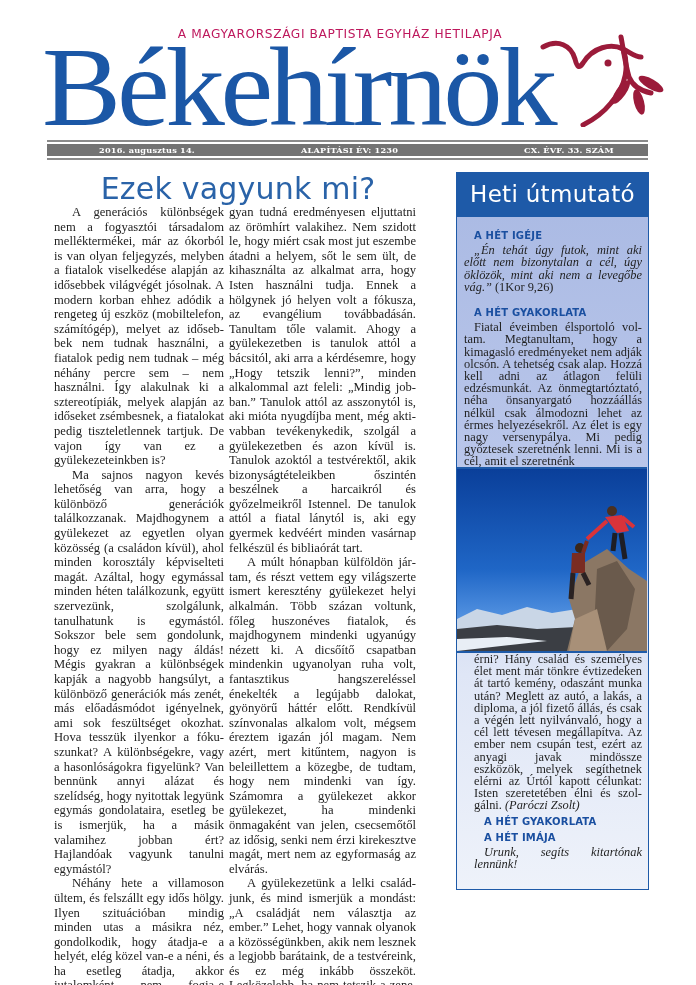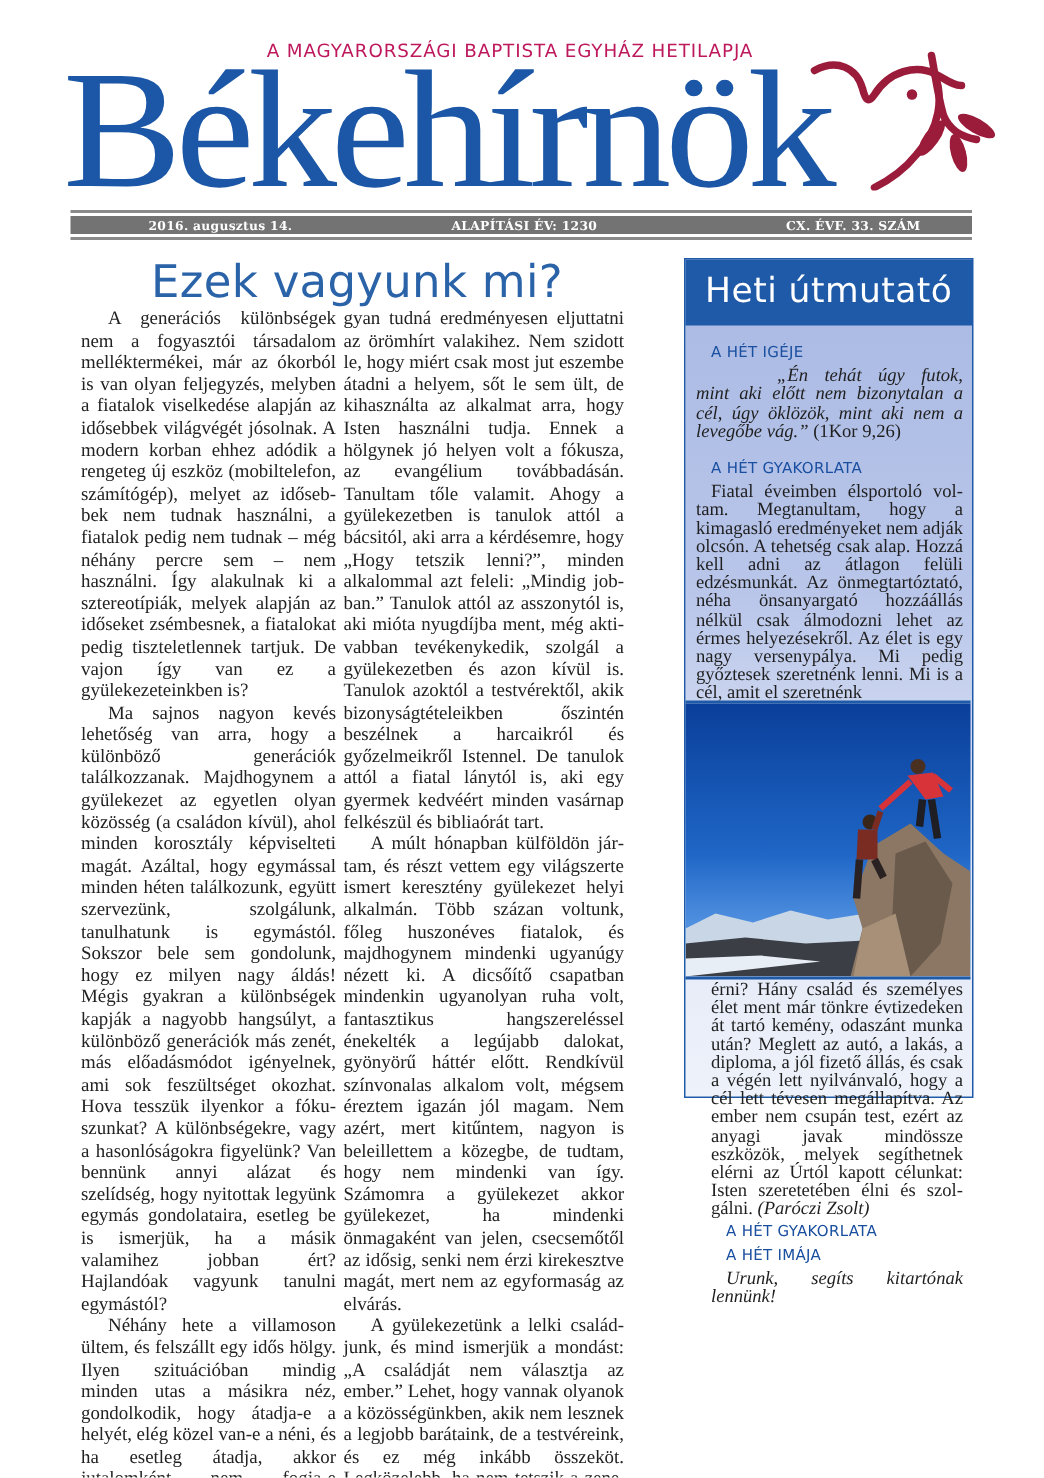--- a/index.html
+++ b/index.html
@@ -14,26 +14,26 @@
   .info-bar span { position: absolute; top: 0; line-height: 12px; }
   .rule-bot { position: absolute; left: 47px; top: 158px; width: 601px; height: 2px; background: #8a8a8a; }
 
   .article-title { position: absolute; left: 60px; top: 171px; width: 356px; text-align: center; font-family: "DejaVu Sans", sans-serif; font-size: 30px; color: #2a63a8; font-weight: normal; letter-spacing: 0.2px; }
 
   .col { position: absolute; top: 205px; font-family: "Liberation Serif", serif; font-size: 12.6px; line-height: 14.6px; text-align: justify; hyphens: manual; color: #222; }
   .col p { margin: 0; text-indent: 18px; }
   .col1 { left: 54px; width: 170px; }
   .col2 { left: 229px; width: 187px; }
 
-  .sidebar { position: absolute; left: 456px; top: 172px; width: 193px; height: 560px; border: 1.5px solid #1e5aa8; box-sizing: border-box; background: linear-gradient(#a9b9e3 0%, #b9c6ea 40%, #dfe6f6 70%, #eef2fa 100%); }
+  .sidebar { position: absolute; left: 456px; top: 172px; width: 193px; height: 718px; border: 1.5px solid #1e5aa8; box-sizing: border-box; background: linear-gradient(#a9b9e3 0%, #b9c6ea 40%, #dfe6f6 70%, #eef2fa 100%); }
   .sidebar-head { height: 44px; background: #1e5aa8; color: #fff; font-family: "DejaVu Sans", sans-serif; font-size: 23px; text-align: center; line-height: 42px; letter-spacing: 0.3px; }
   .sb-section { padding: 0 6px 0 7px; font-family: "Liberation Serif", serif; font-size: 12.4px; line-height: 12.2px; color: #1f1f1f; text-align: justify; }
-  .sb-label { font-family: "DejaVu Sans", sans-serif; font-weight: normal; color: #1a4fa0; font-size: 10px; margin: 0 0 2px 10px; letter-spacing: 0.2px; }
+  .sb-label { font-family: "DejaVu Sans", sans-serif; font-weight: bold; color: #1a4fa0; font-size: 10px; margin: 0 0 2px 10px; letter-spacing: 0.2px; }
   .sb-section p { margin: 0; text-indent: 10px; }
-  .sb-verse { font-style: italic; margin-left: 44px; }
+  .sb-verse { font-style: italic; }
   .photo { position: absolute; left: 0; top: 294px; width: 190px; height: 182px; overflow: hidden; background: linear-gradient(#0a3f9a 0%, #1f66c6 55%, #4f8fdf 80%, #7aaee8 100%); border-top: 2px solid #1e5aa8; border-bottom: 2px solid #1e5aa8; }
   .italic { font-style: italic; }
 </style>
 </head>
 <body>
 
 <div>
   <div class="masthead-kicker">A MAGYARORSZÁGI BAPTISTA EGYHÁZ HETILAPJA</div>
   <div class="brand">Békehírnök</div>
   <svg class="dove" viewBox="0 0 135 100">

